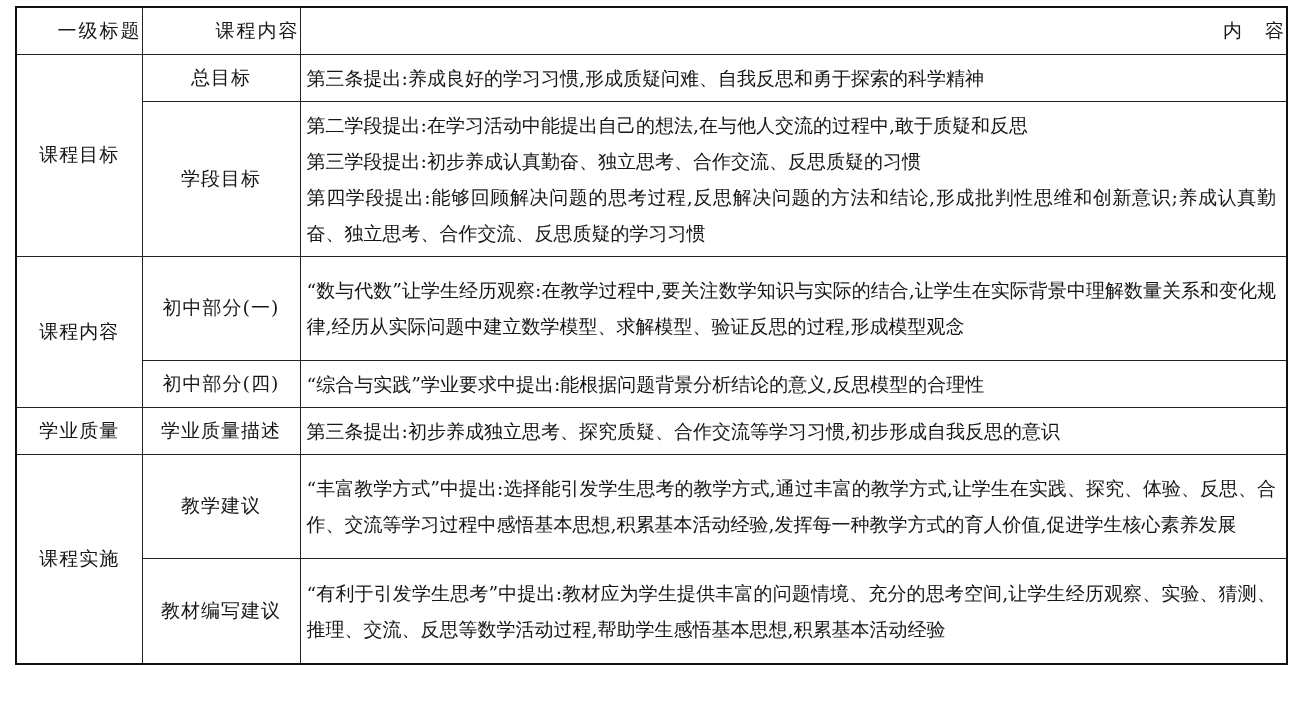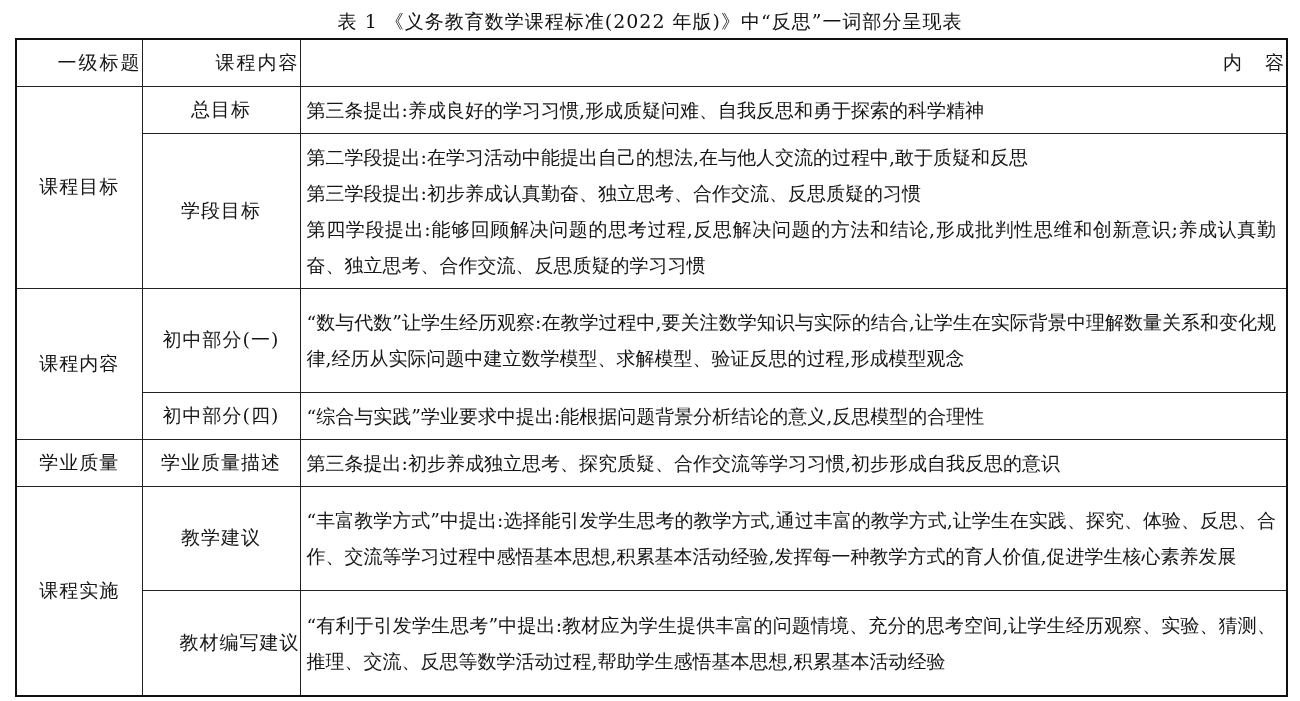--- a/index.html
+++ b/index.html
@@ -53,28 +53,27 @@
   }
   td.content .para {
     text-align: justify;
   }
   tr.r-zmb    td { height: 46px; }
   tr.r-xdmb   td { height: 152px; }
   tr.r-czbf1  td { height: 104px; }
   tr.r-czbf4  td { height: 44px; }
   tr.r-xyzl   td { height: 47px; }
   tr.r-jxjy   td { height: 104px; }
-  tr.r-jcbx   td { height: 106px; text-align: right; }
+  tr.r-jcbx   td { height: 106px; }
 </style>
 </head>
 <body>
 
 <div class="page">
 
-  <div class="title">表 1 《义务教育数学课程标准(2022 年版)》中“反思”一词部分呈现表</div>
 
   <table class="std">
     <colgroup>
       <col style="width:126px">
       <col style="width:158px">
       <col style="width:987px">
     </colgroup>
     <thead>
       <tr>
         <th class="hdr">一级标题</th>

